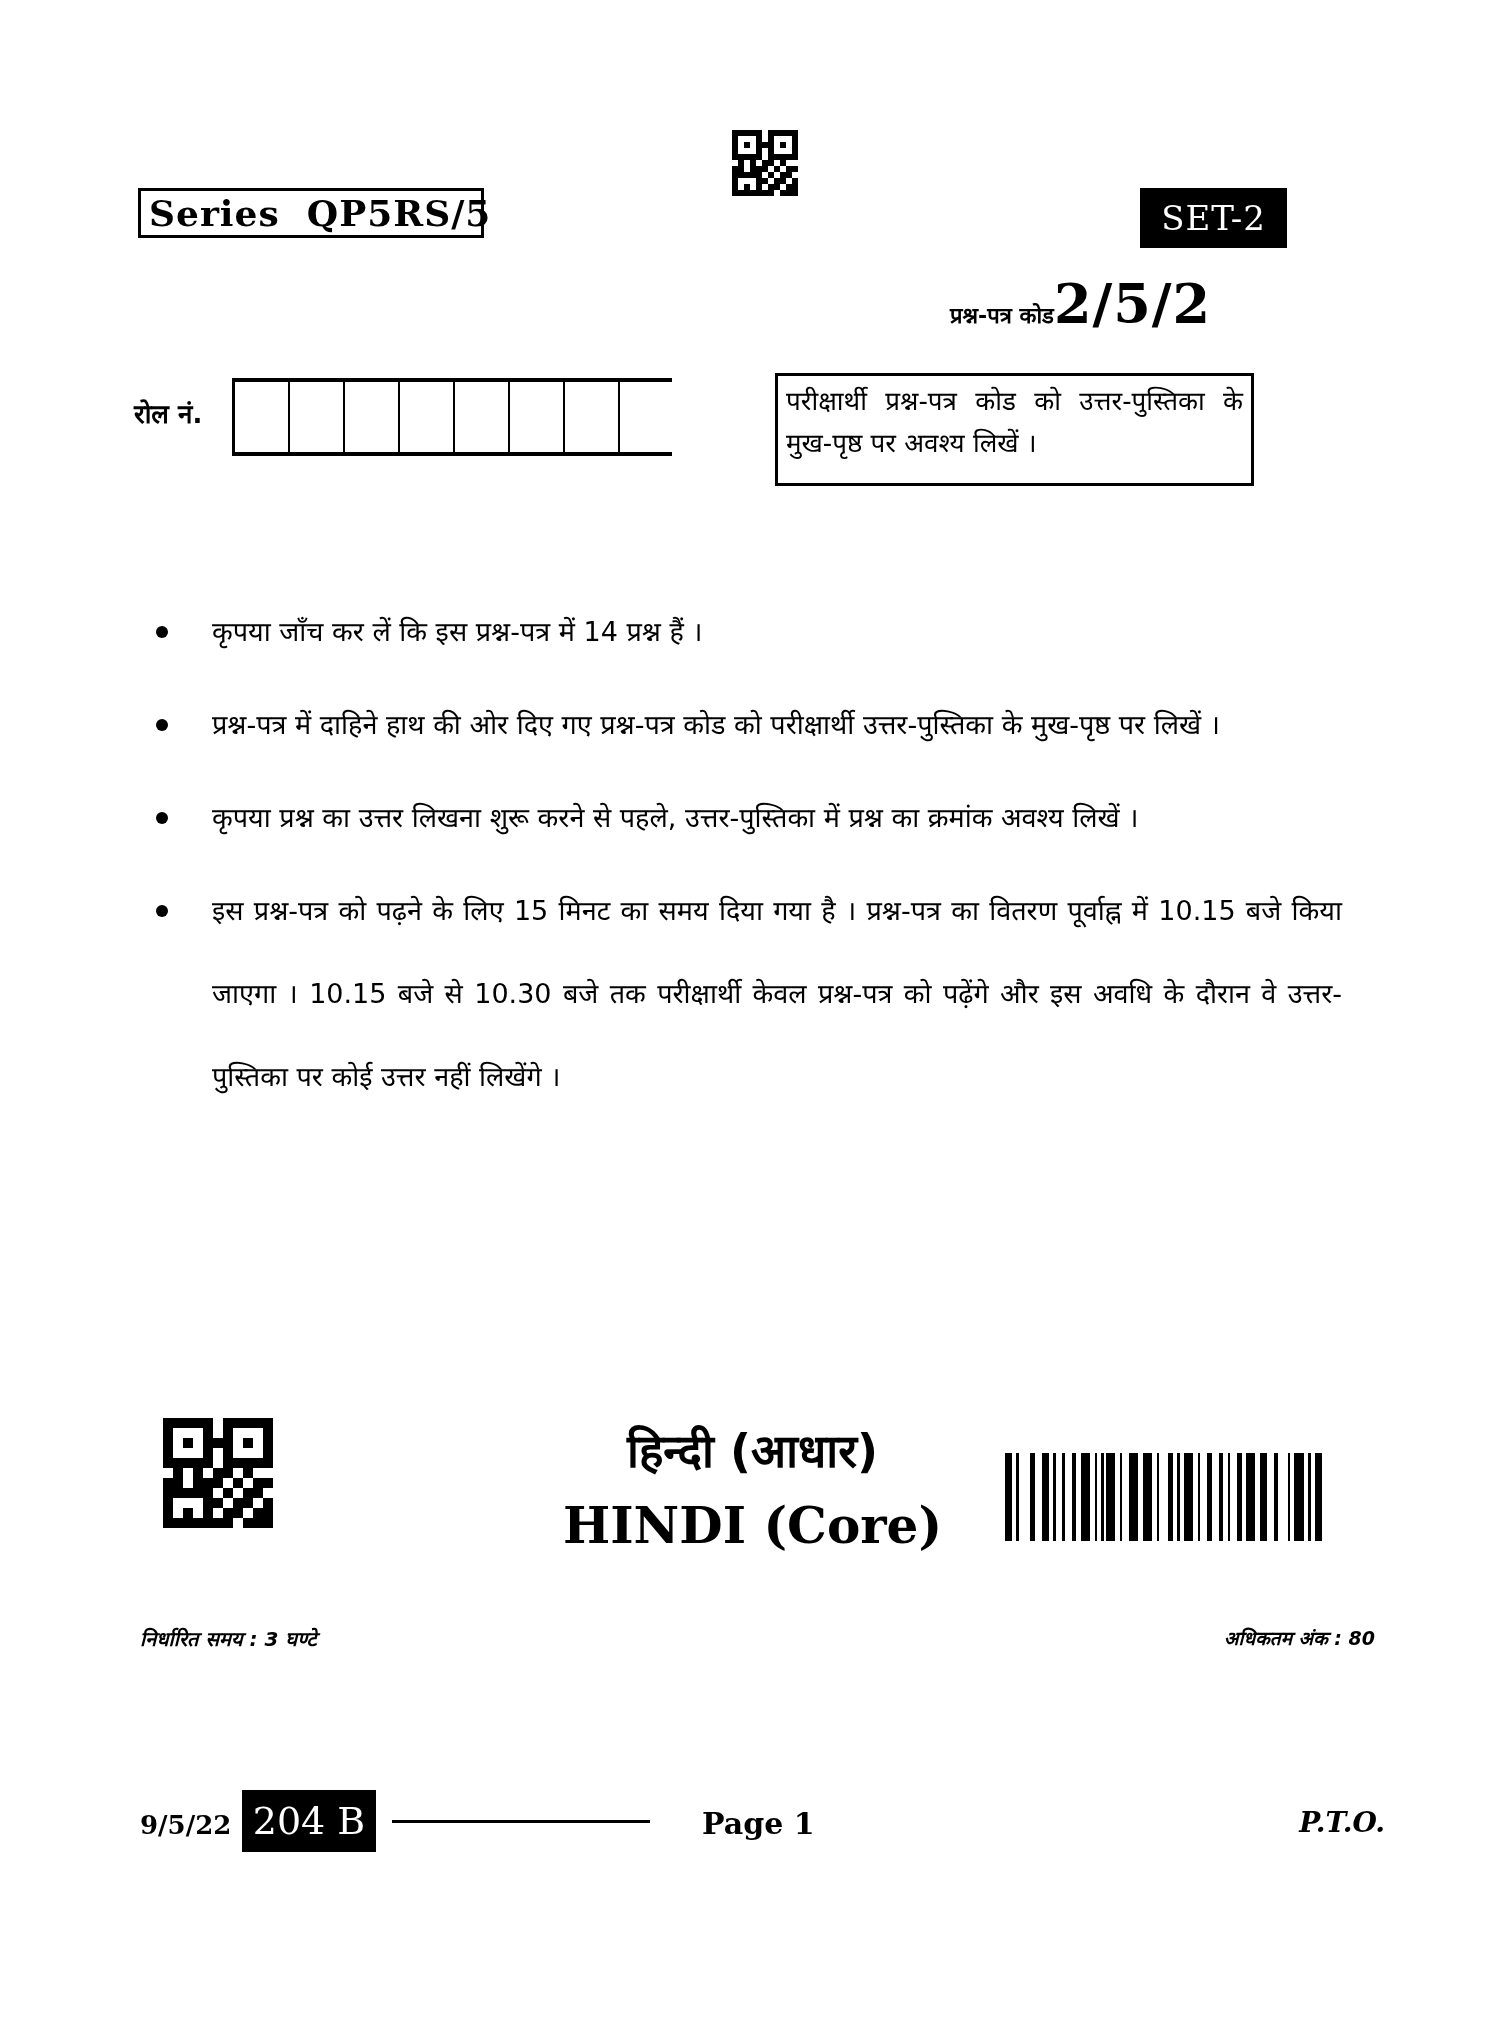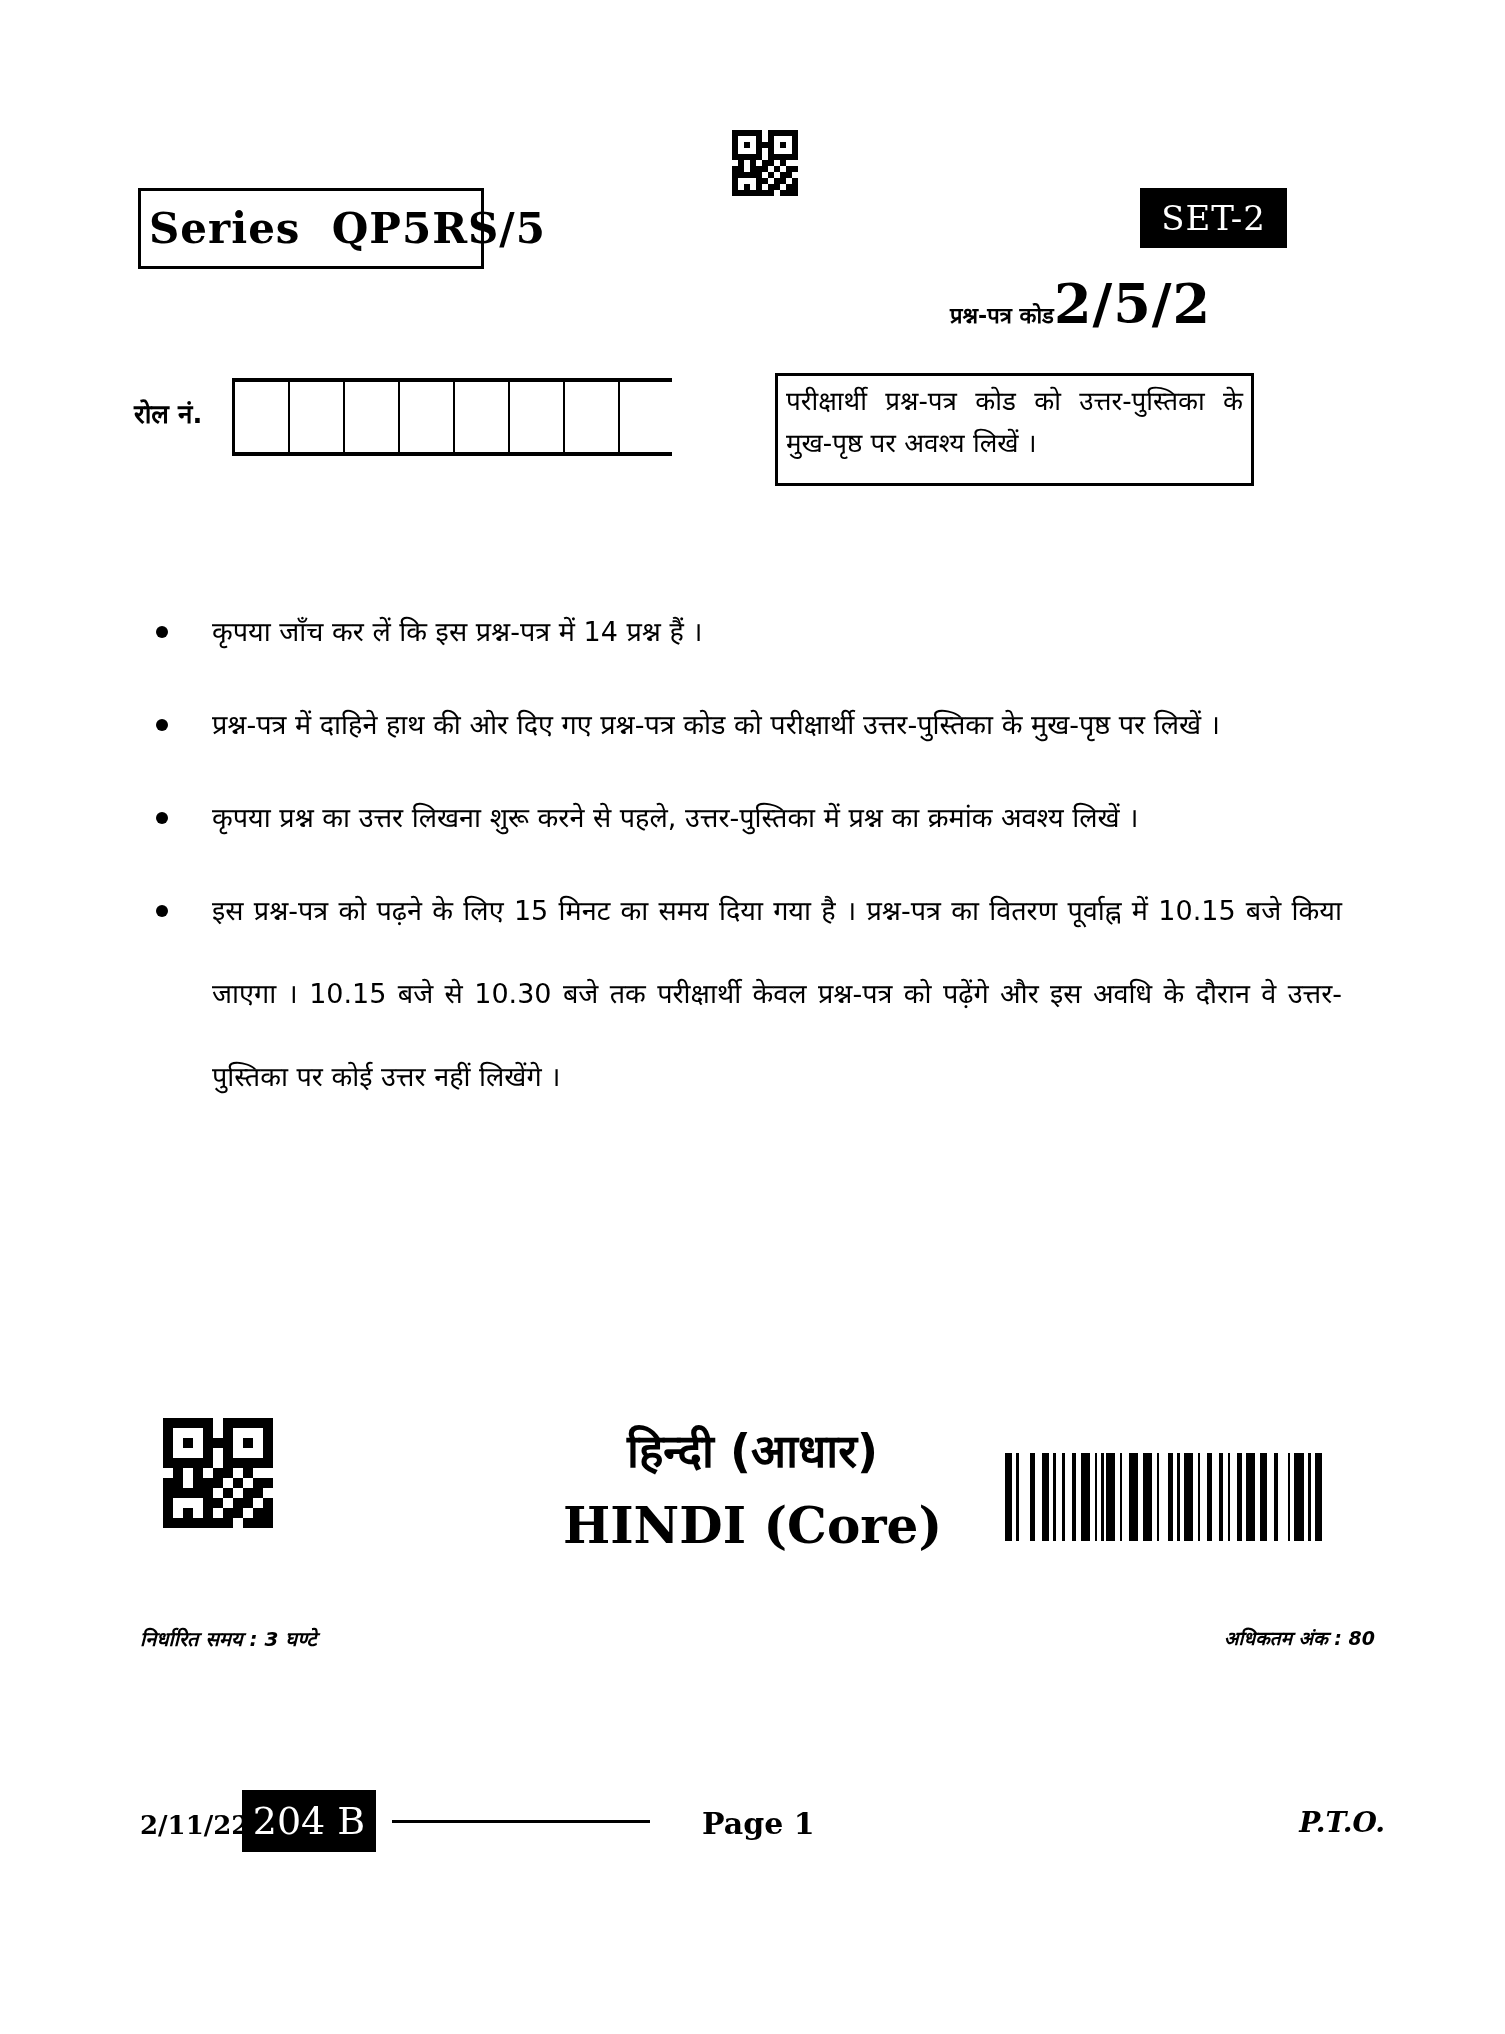--- a/index.html
+++ b/index.html
@@ -2,23 +2,23 @@
 <html><head>
   <meta charset="utf-8">
   <style>
     html, body { margin: 0; padding: 0; background: #ffffff; }
     body {
       width: 1505px; height: 2034px; position: relative; overflow: hidden;
       font-family: "DejaVu Serif", serif; color: #000;
     }
     .abs { position: absolute; }
     .series-box {
-      left: 138px; top: 188px; width: 346px; height: 81px;
+      left: 138px; top: 188px; width: 346px; height: 50px;
       border: 3px solid #000; box-sizing: border-box;
-      font-family: "DejaVu Serif", serif; font-weight: bold; font-size: 42px;
+      font-family: "DejaVu Serif", serif; font-weight: bold; font-size: 36px;
       display: flex; align-items: center; padding-left: 8px; letter-spacing: 1px;
       white-space: pre;
     }
     .qr { display: grid; background:#fff; }
     .qr div { background: #000; }
     .qr div.w { background: #fff; }
     .set-box {
       left: 1140px; top: 188px; width: 147px; height: 60px; background: #000; color: #fff;
       font-family: "DejaVu Serif", serif; font-size: 34px;
       display: flex; align-items: center; justify-content: center; letter-spacing: 1px;
@@ -422,18 +422,18 @@
     <span style="width: 2.3px;"></span>
     <i style="width: 4.6px;"></i>
     <span style="width: 6.9px;"></span>
     <i style="width: 6.9px;"></i>
   </div>
 
 <div class="abs time-label">निर्धारित समय : 3 घण्टे</div>
 <div class="abs marks-label">अधिकतम अंक : 80</div>
 
 <div class="abs footer">
-  <span class="footer-code">2/11/22</span>
+  <span class="footer-code">9/5/22</span>
   <span class="footer-badge">204 B</span>
   <span class="footer-rule"></span>
   <span class="footer-page">Page 1</span>
   <span class="footer-pto">P.T.O.</span>
 </div>
 
 </body></html>

